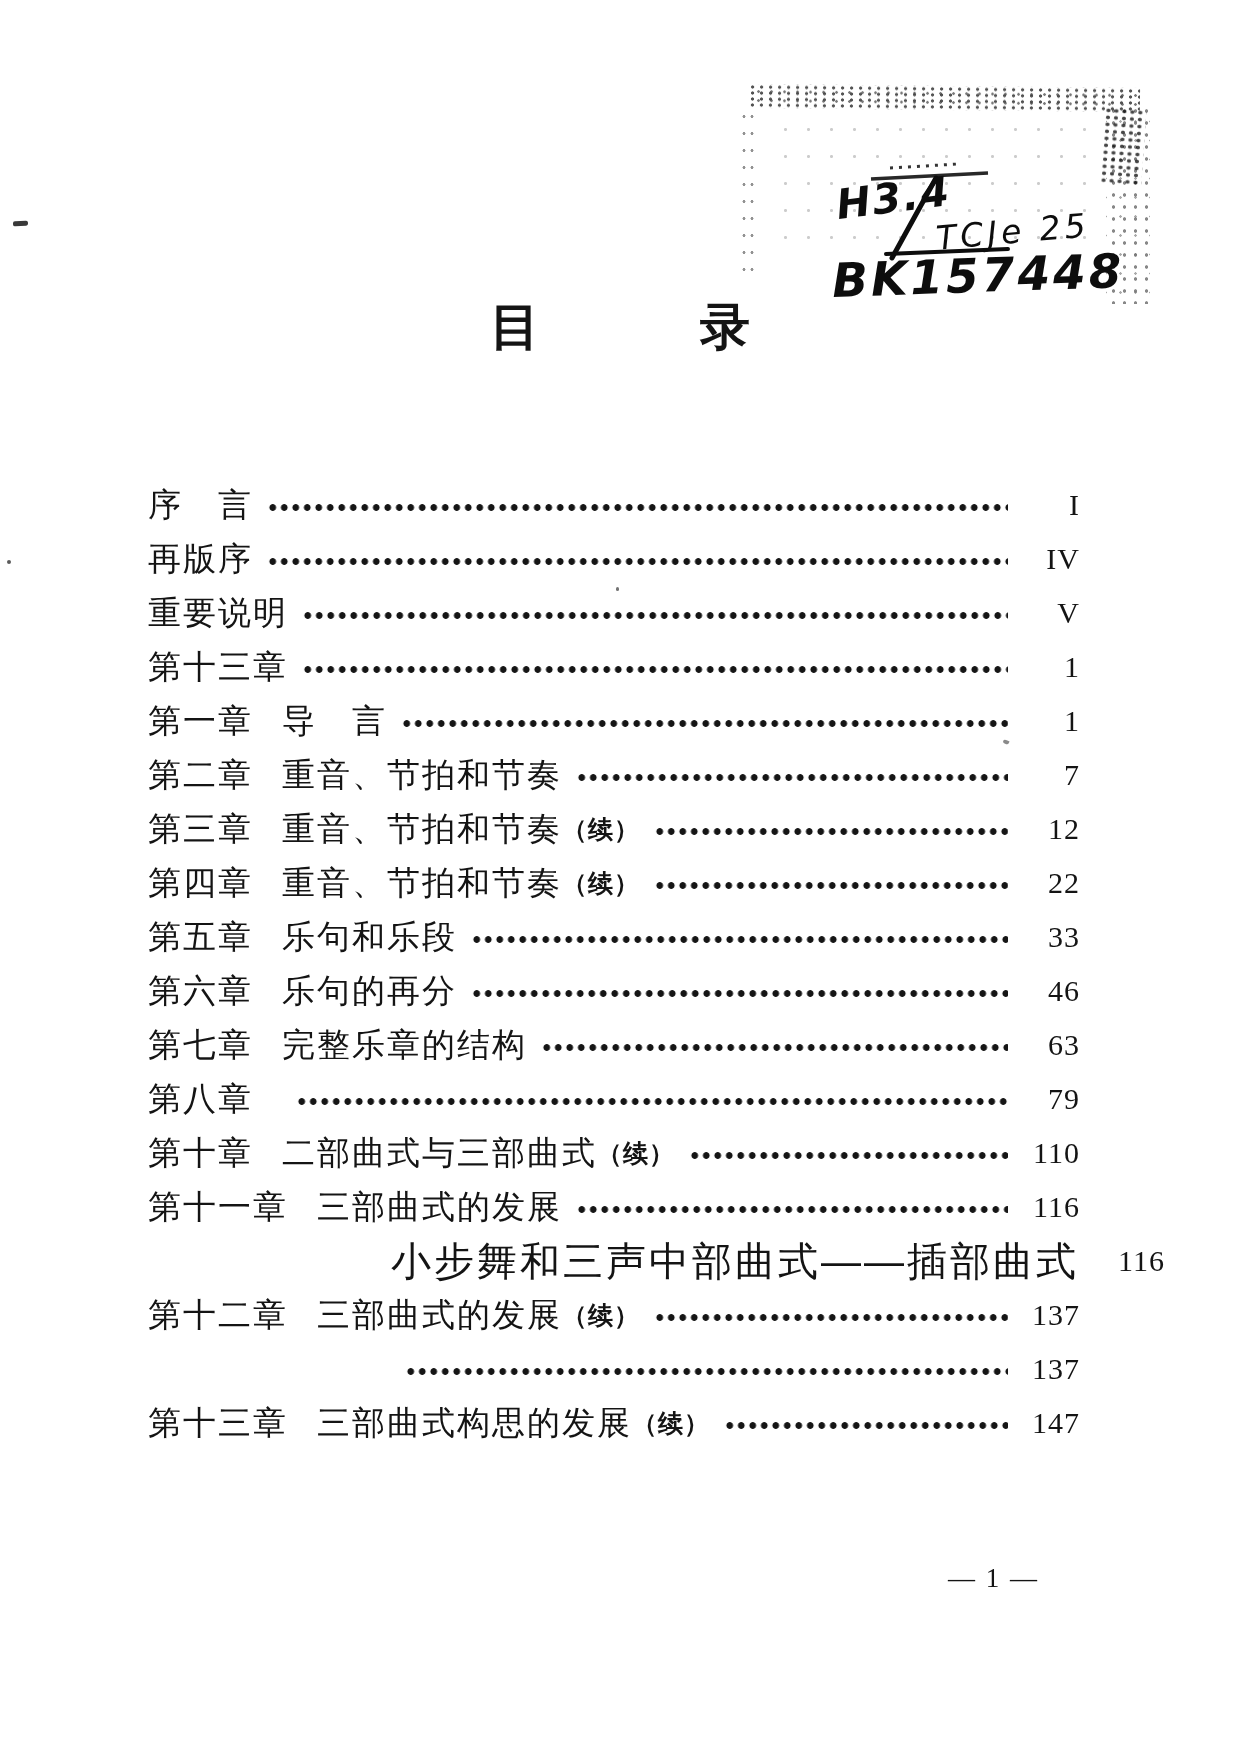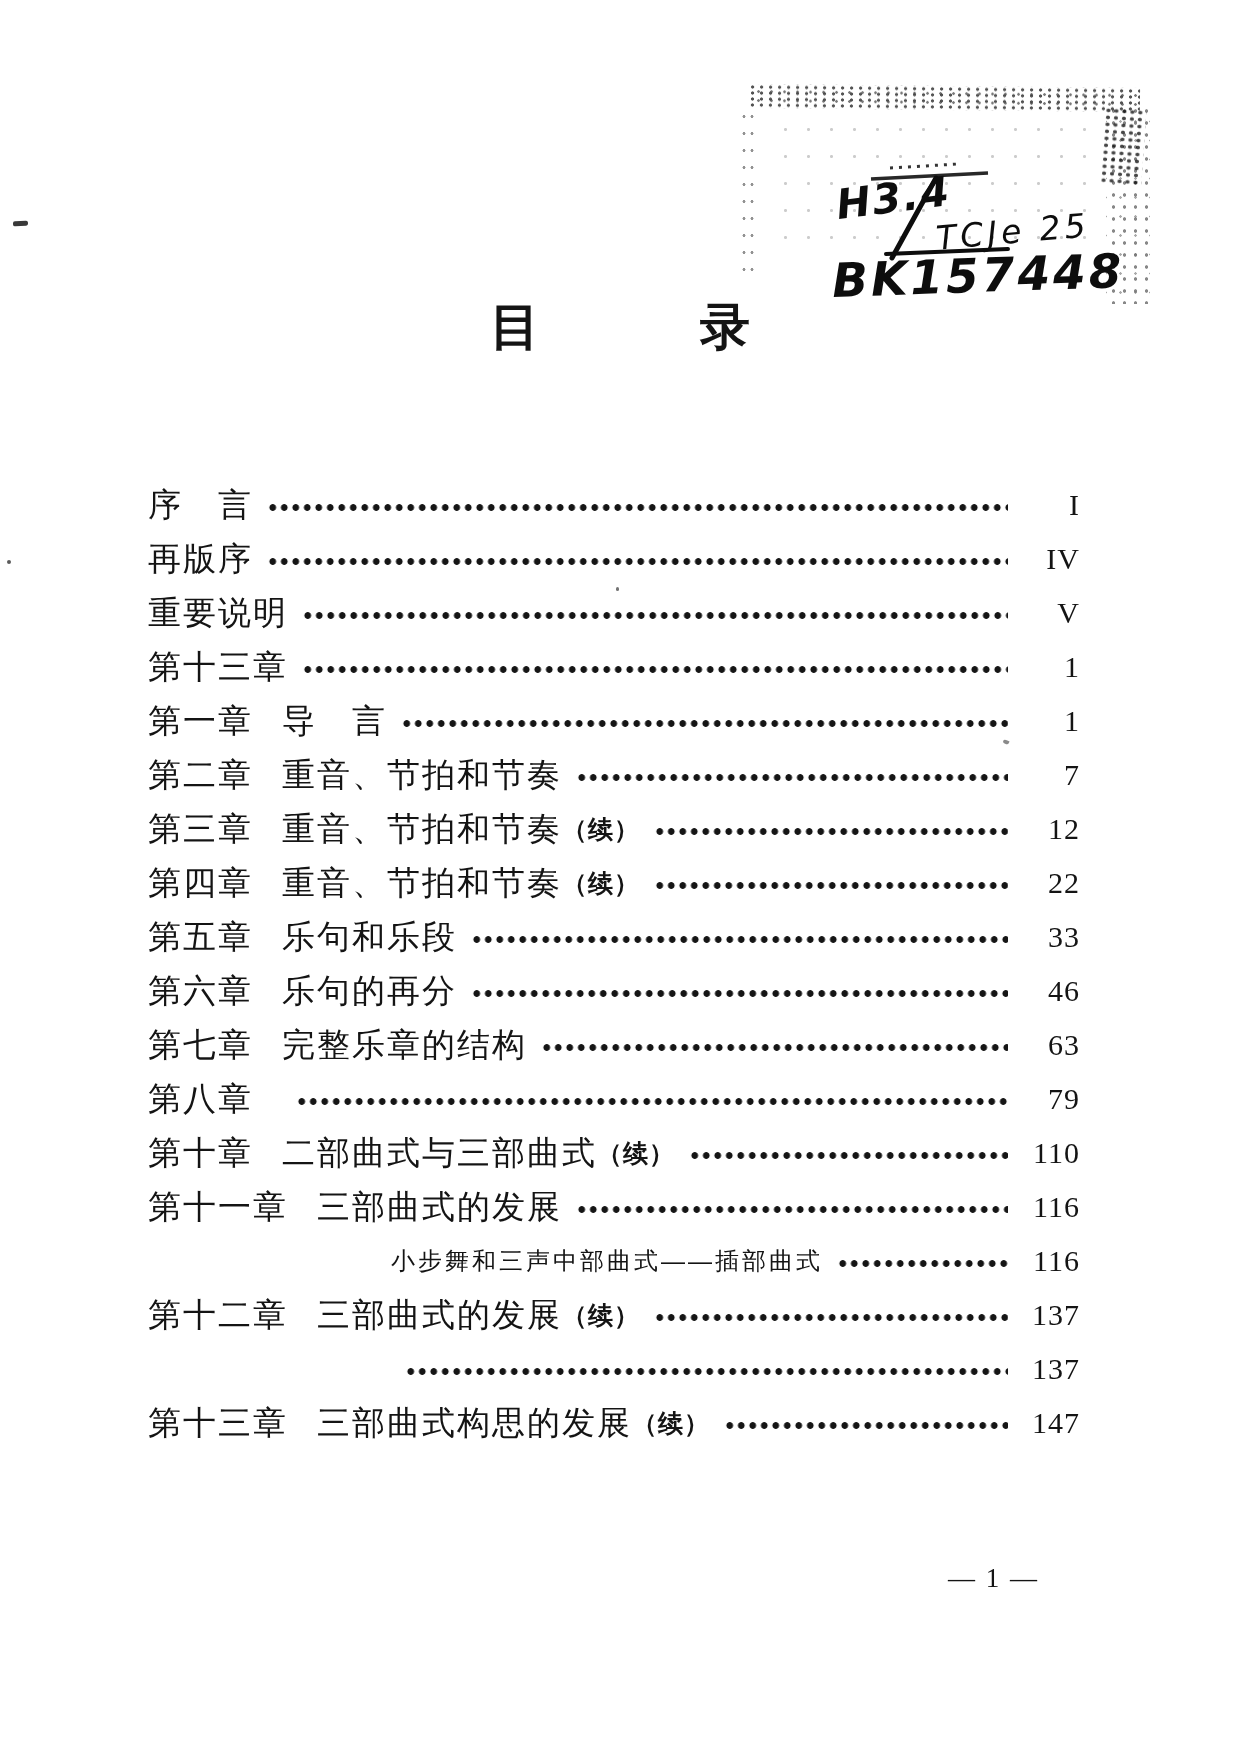--- a/index.html
+++ b/index.html
@@ -75,21 +75,21 @@
     background-image:radial-gradient(circle,#151515 3px,rgba(0,0,0,0) 3.7px);
     background-size:11.5px 9px;background-repeat:repeat-x;background-position:0 50%;
   }
   .toc-row .page-num{
     font-family:"Liberation Serif",serif;font-size:30px;
     min-width:56px;text-align:right;letter-spacing:1px;
   }
   .toc-row.indent-1{padding-left:211px;}
   .toc-row.indent-1 .title{letter-spacing:10px;}
   .toc-row.indent-2{padding-left:243px;}
-  .toc-row.indent-2 .title{font-size:24px;letter-spacing:3px;}
+  .toc-row.indent-2 .title{font-size:40px;letter-spacing:3px;}
   
   .folio{
     position:absolute;left:948px;top:1563px;width:136px;
     font-family:"Liberation Serif",serif;font-size:27px;letter-spacing:2px;
     white-space:pre;color:#141414;
   }
 </style>
 </head>
 <body>
 

